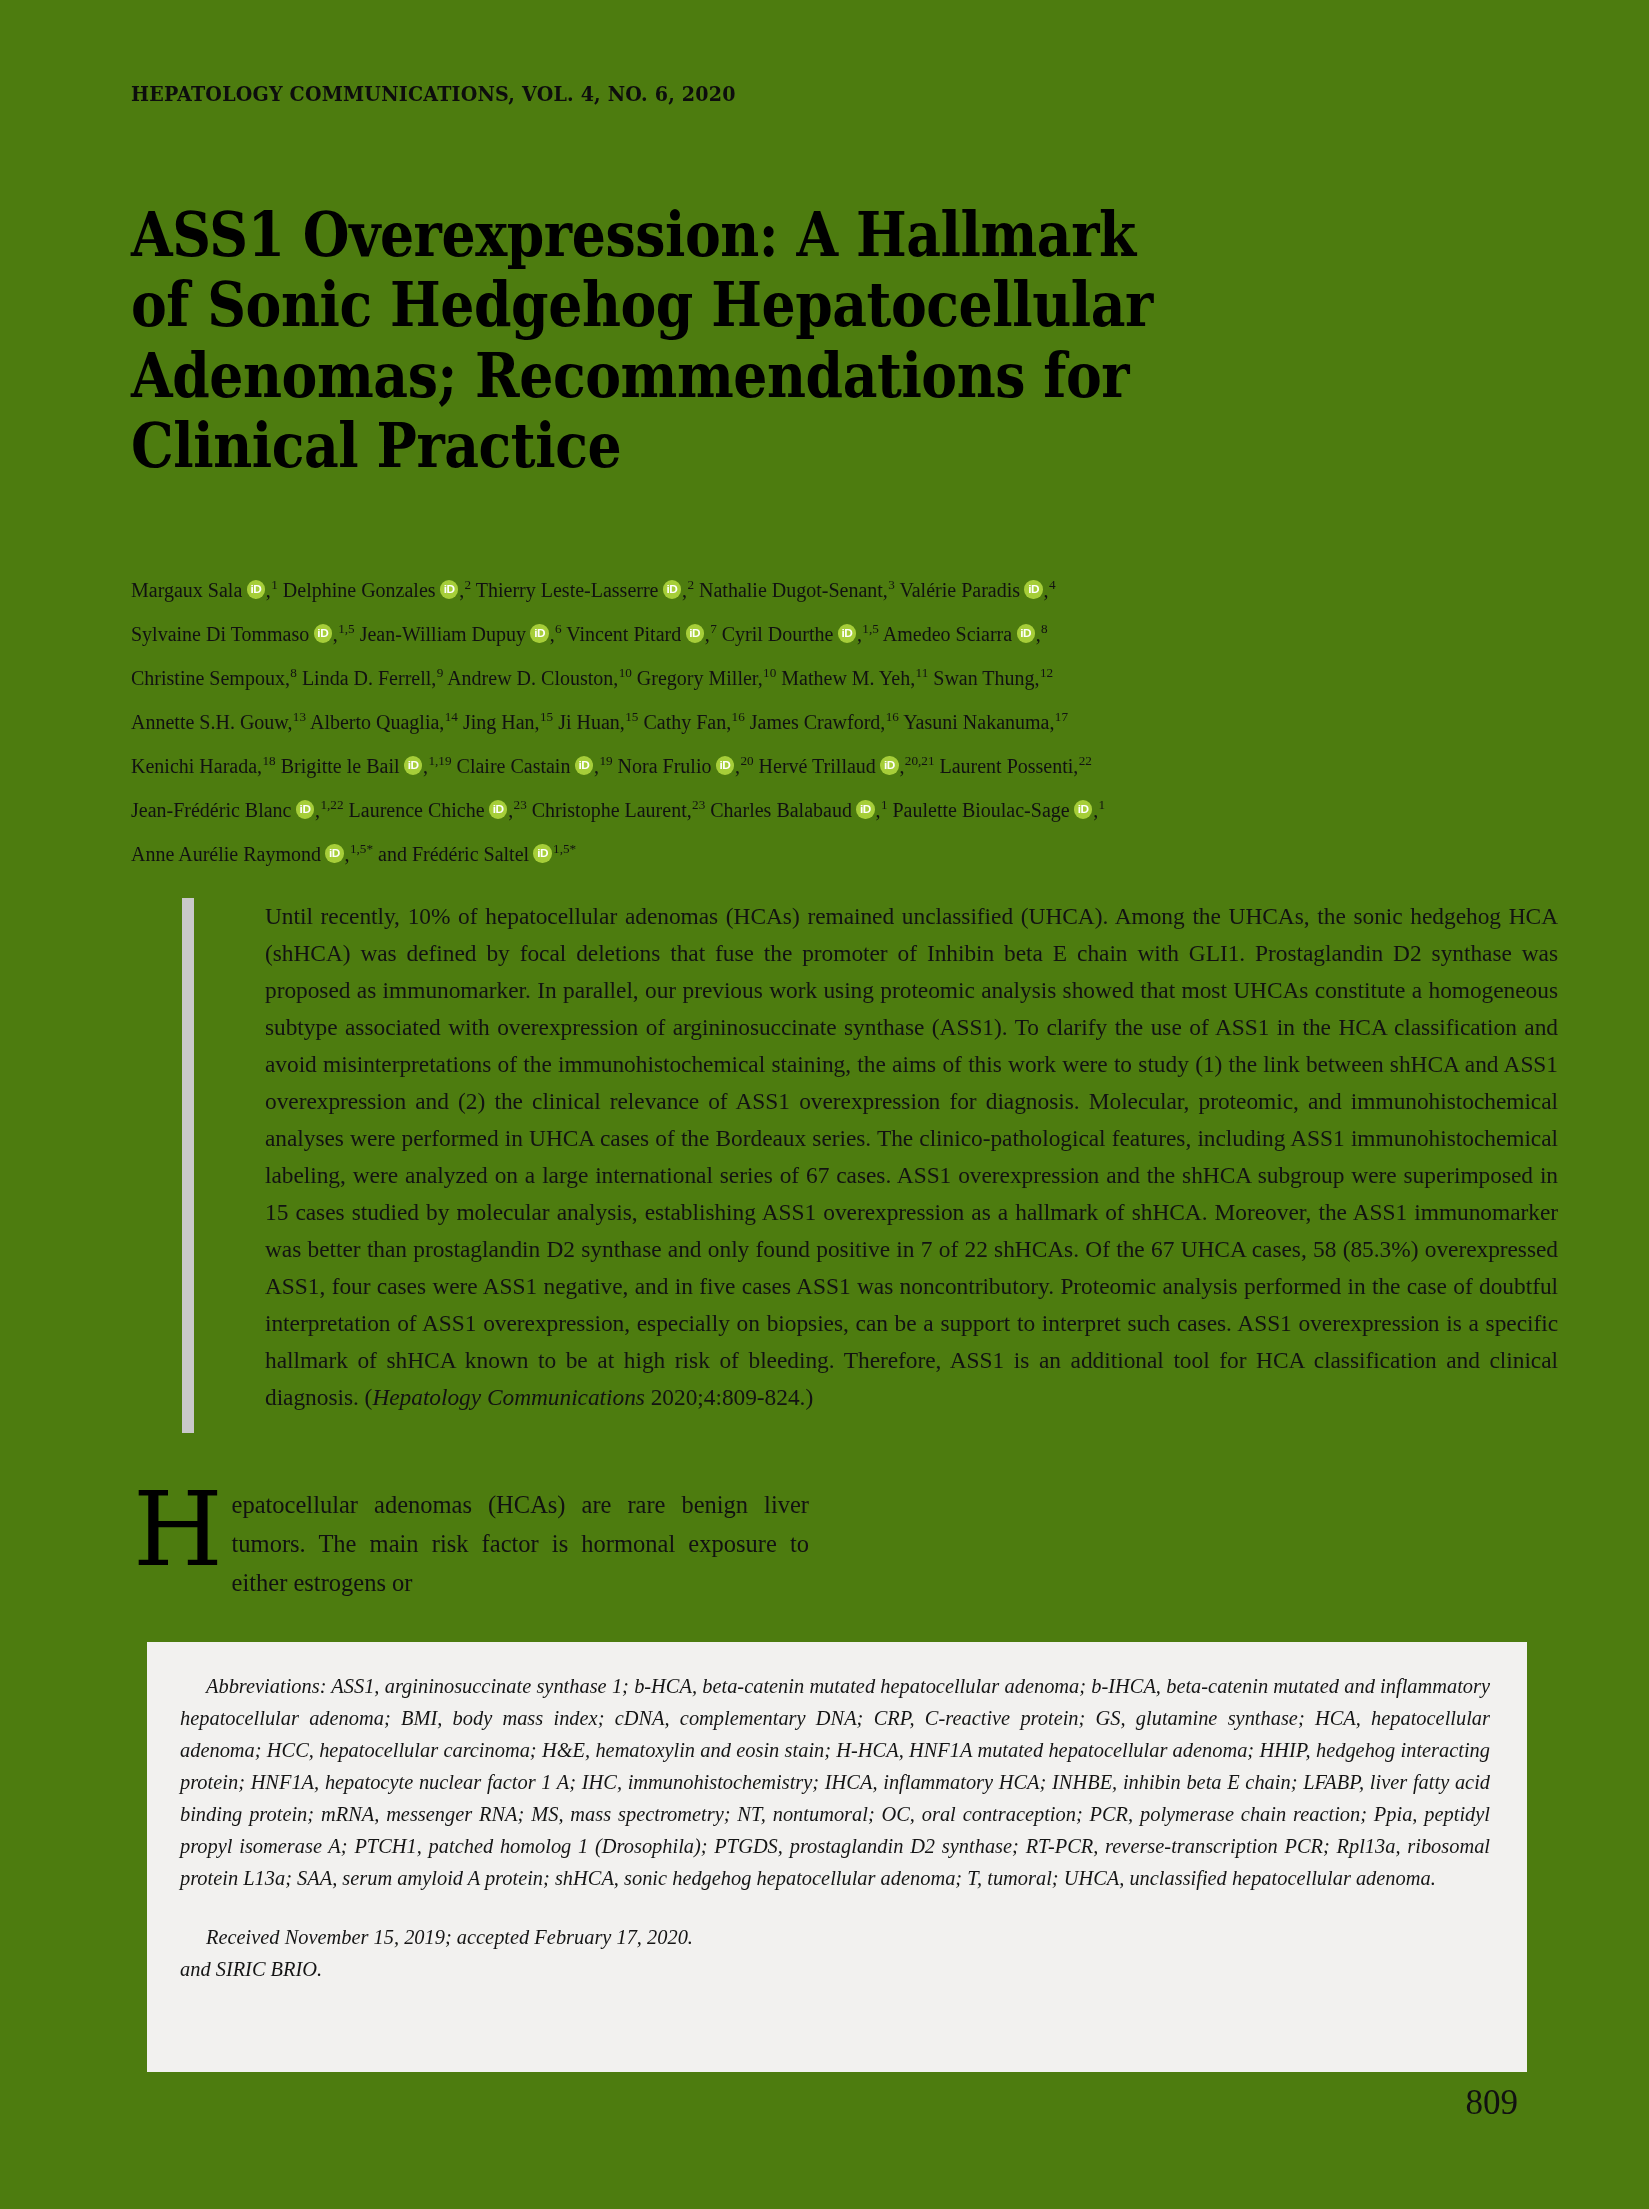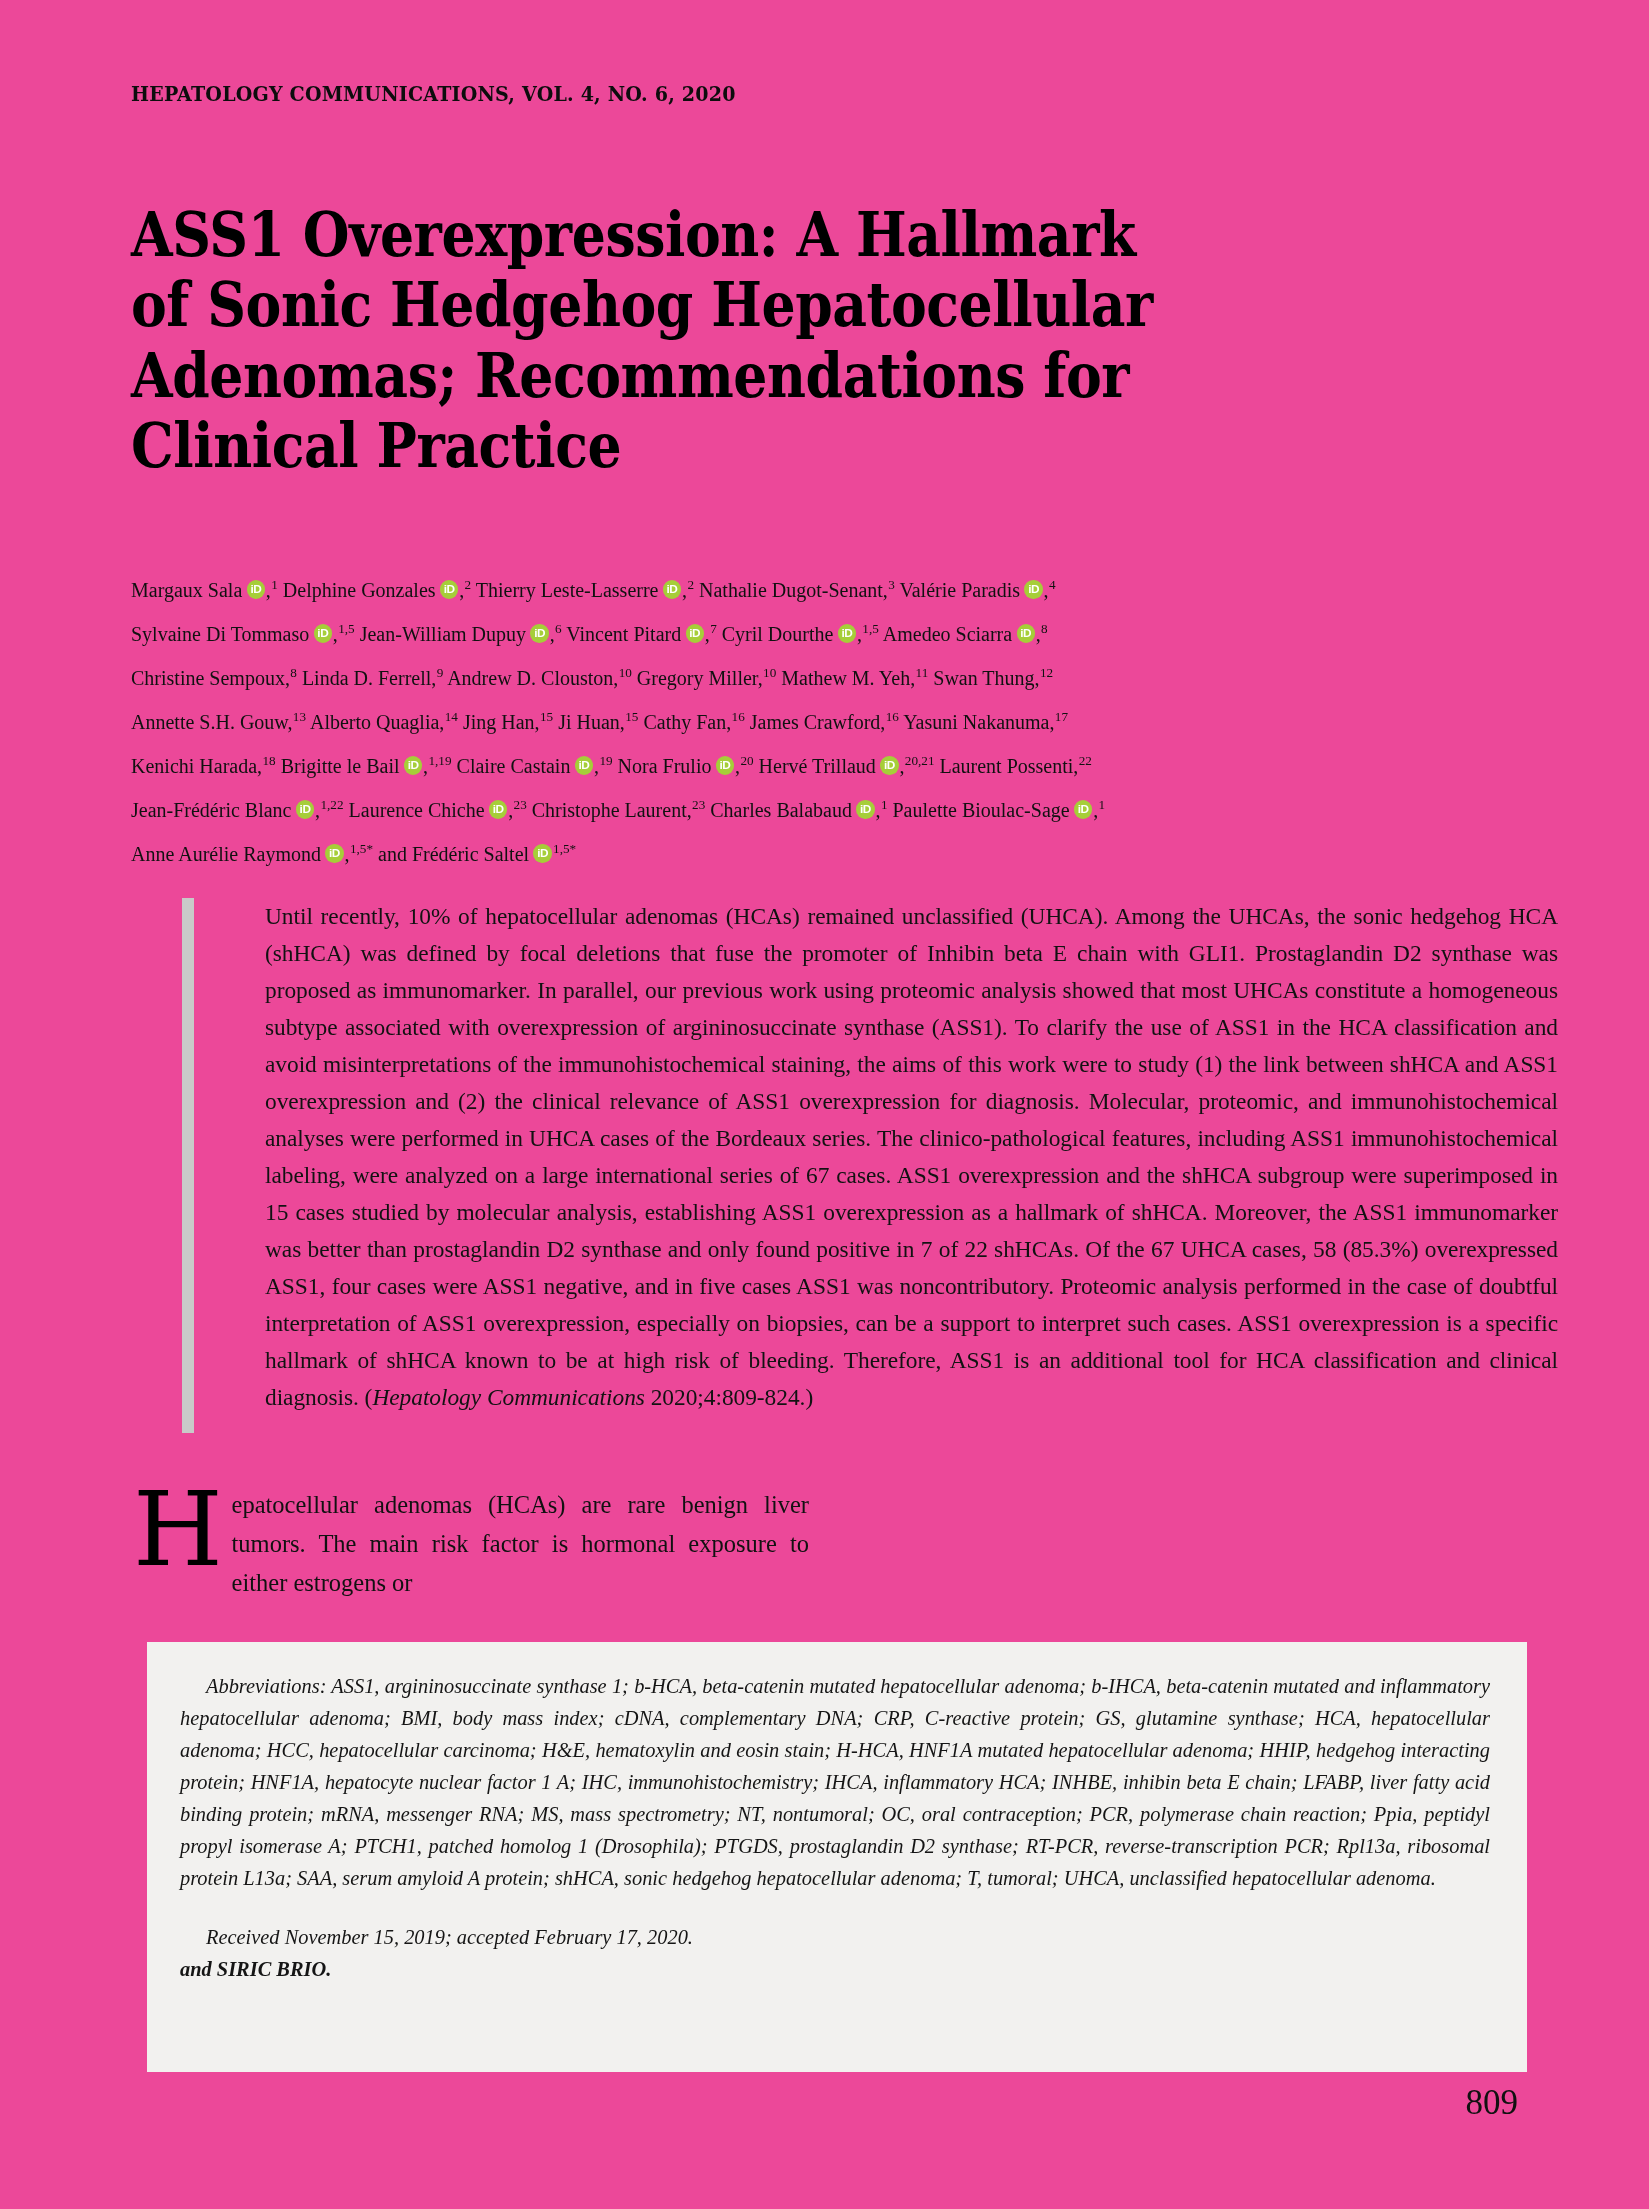--- a/index.html
+++ b/index.html
@@ -4,21 +4,21 @@
 <style>
   html, body {
     margin: 0;
     padding: 0;
     background: #ffffff;
   }
   .page {
     position: relative;
     width: 1649px;
     height: 2210px;
-    background: #ec4899;
+    background: #4d7c0f;
     font-family: "Liberation Serif", "DejaVu Serif", serif;
     color: #101010;
     overflow: hidden;
     box-sizing: border-box;
   }
 
   
   .running-head {
     position: absolute;
     left: 131px;
@@ -177,21 +177,21 @@
     left: 33px;
     top: 279px;
     width: 1310px;
     font-family: "Liberation Serif", "DejaVu Serif", serif;
     font-style: italic;
     font-size: 20.4px;
     line-height: 32px;
     color: #151515;
   }
   .fn-notes .fnline { display: block; text-indent: 26px; }
-  .fn-notes .fnline.cont { text-indent: 0; font-weight: bold; }
+  .fn-notes .fnline.cont { text-indent: 0; }
 
   
   .page-number {
     position: absolute;
     right: 131px;
     top: 2083px;
     font-family: Liberation Serif, serif;
     font-size: 35px;
     color: #111;
   }

